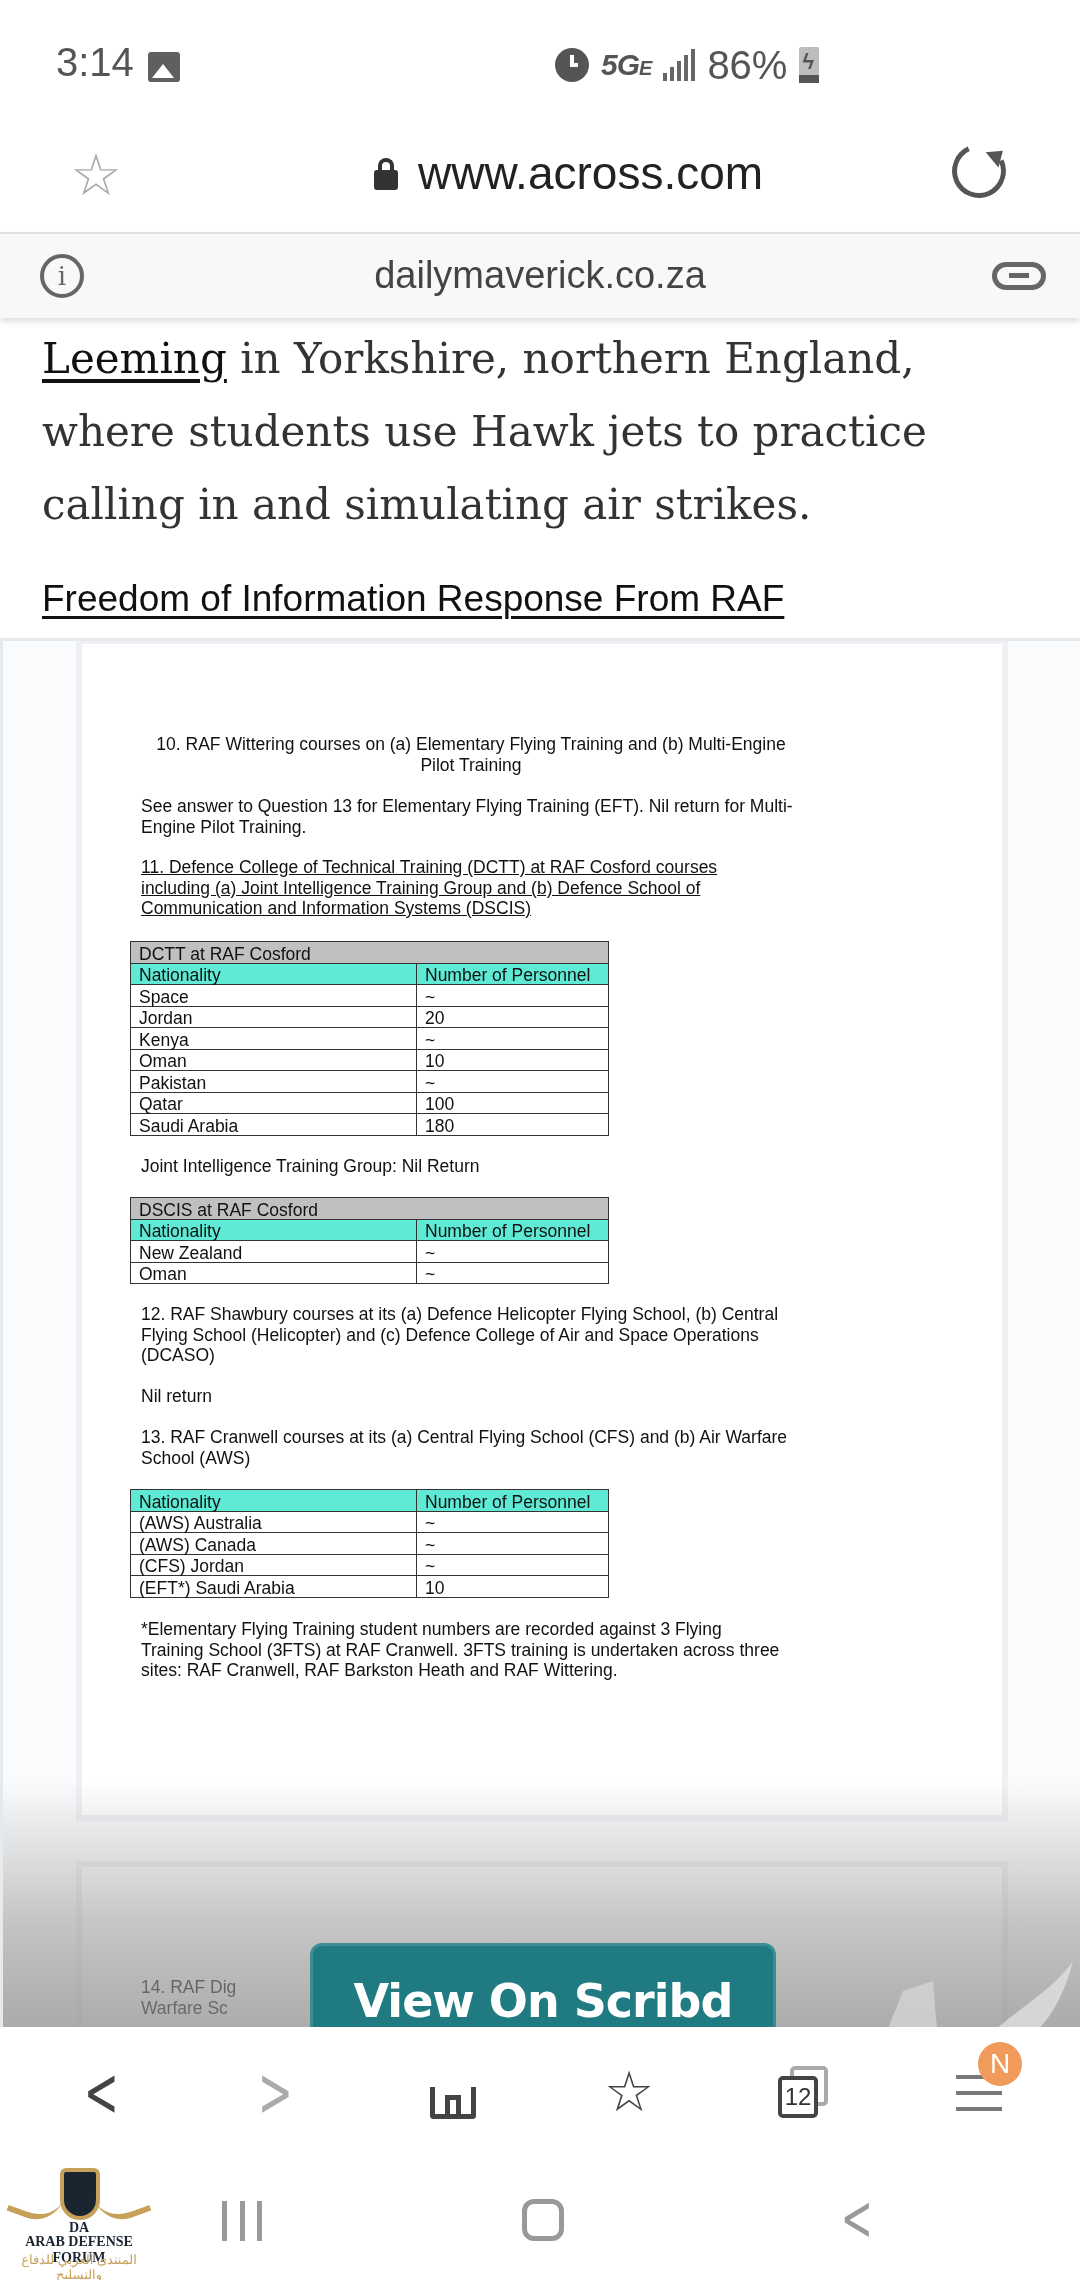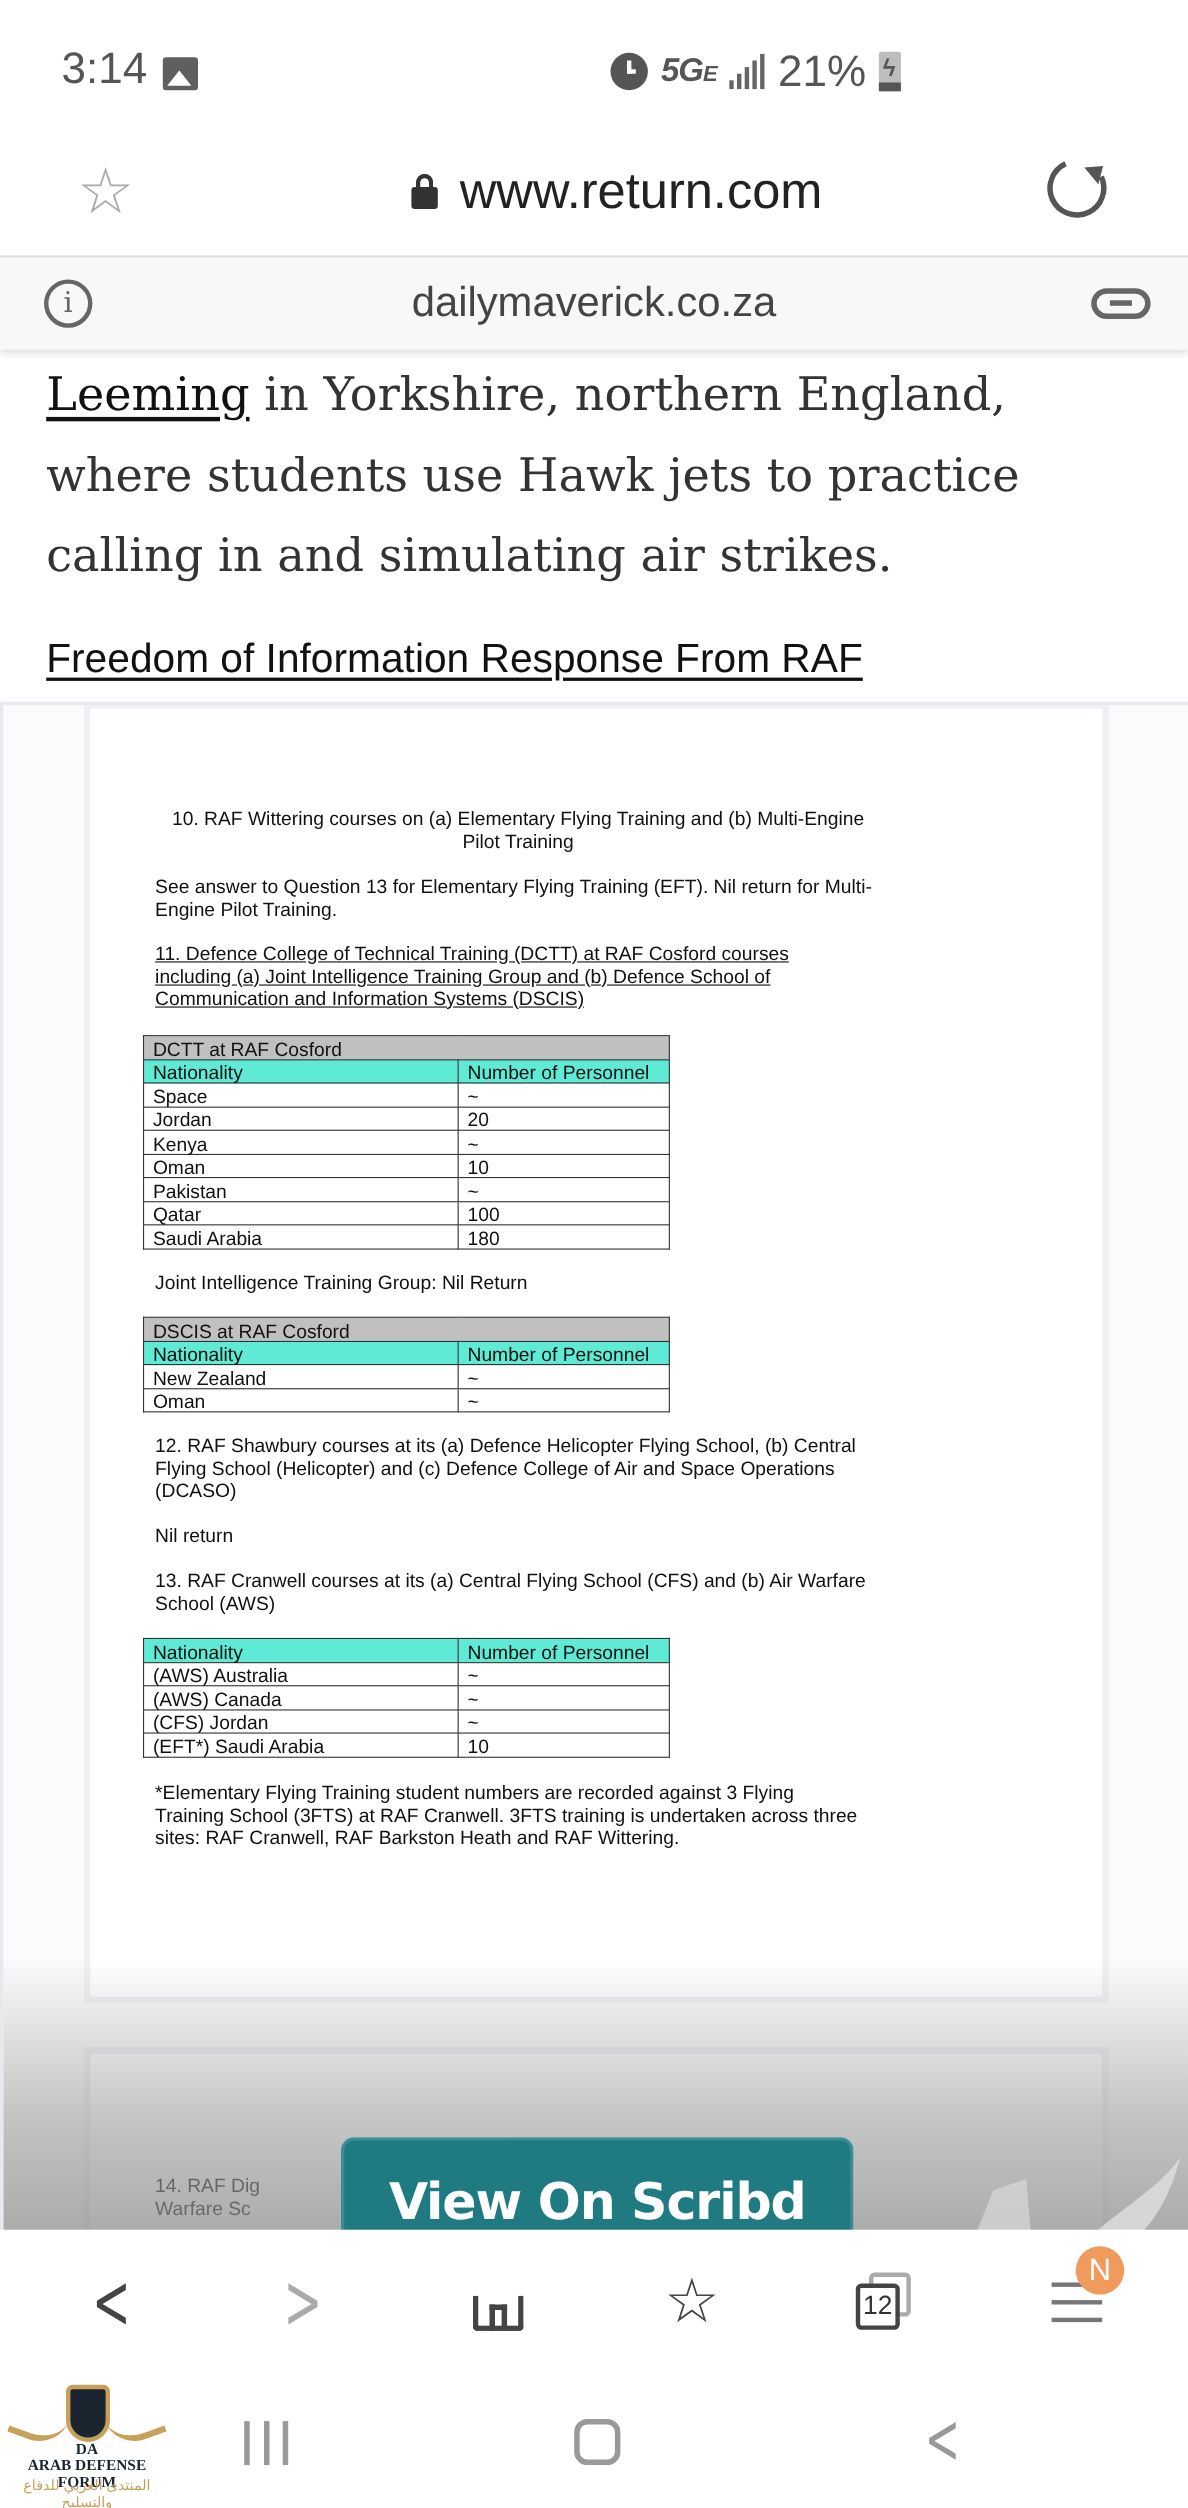--- a/index.html
+++ b/index.html
@@ -102,32 +102,32 @@
   <div class="status-right">
     <span class="alarm-icon"></span>
     <span class="net-label"><span>5G</span><small>E</small></span>
     <span class="signal-icon">
       <span style="height:8px"></span>
         <span style="height:14px"></span>
         <span style="height:20px"></span>
         <span style="height:26px"></span>
         <span style="height:32px"></span>
     </span>
-    <span class="batt-text">21%</span>
+    <span class="batt-text">86%</span>
     <span class="battery-icon"></span>
   </div>
 </div>
 
 <div class="url-bar">
   <span class="star-outline">☆</span>
   <span class="url-lock">
       <span class="shackle"></span>
       <span class="body"></span>
     </span>
-  <span class="url-text">www.return.com</span>
+  <span class="url-text">www.across.com</span>
   <span class="reload-icon"></span>
 </div>
 
 <div class="site-bar">
   <span class="info-icon">i</span>
   <span class="site-text">dailymaverick.co.za</span>
   <span class="link-icon"></span>
 </div>
 
 <div class="article">

